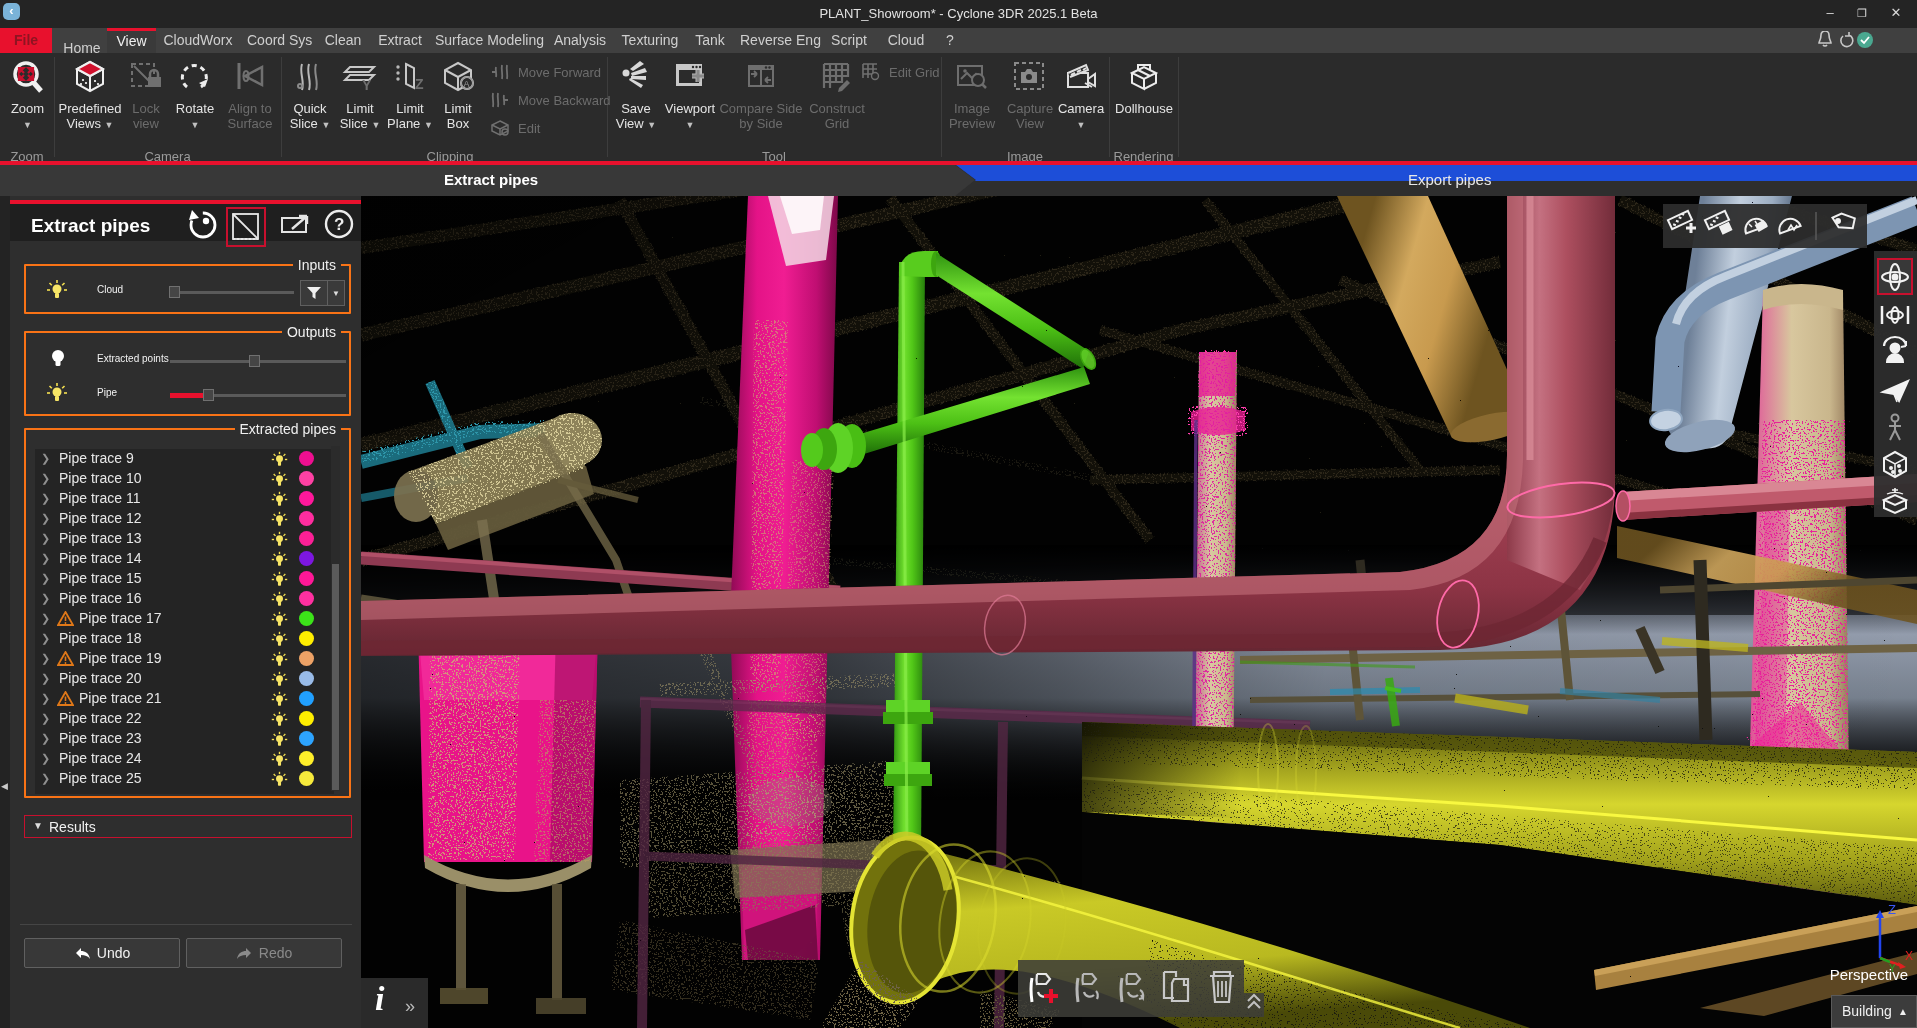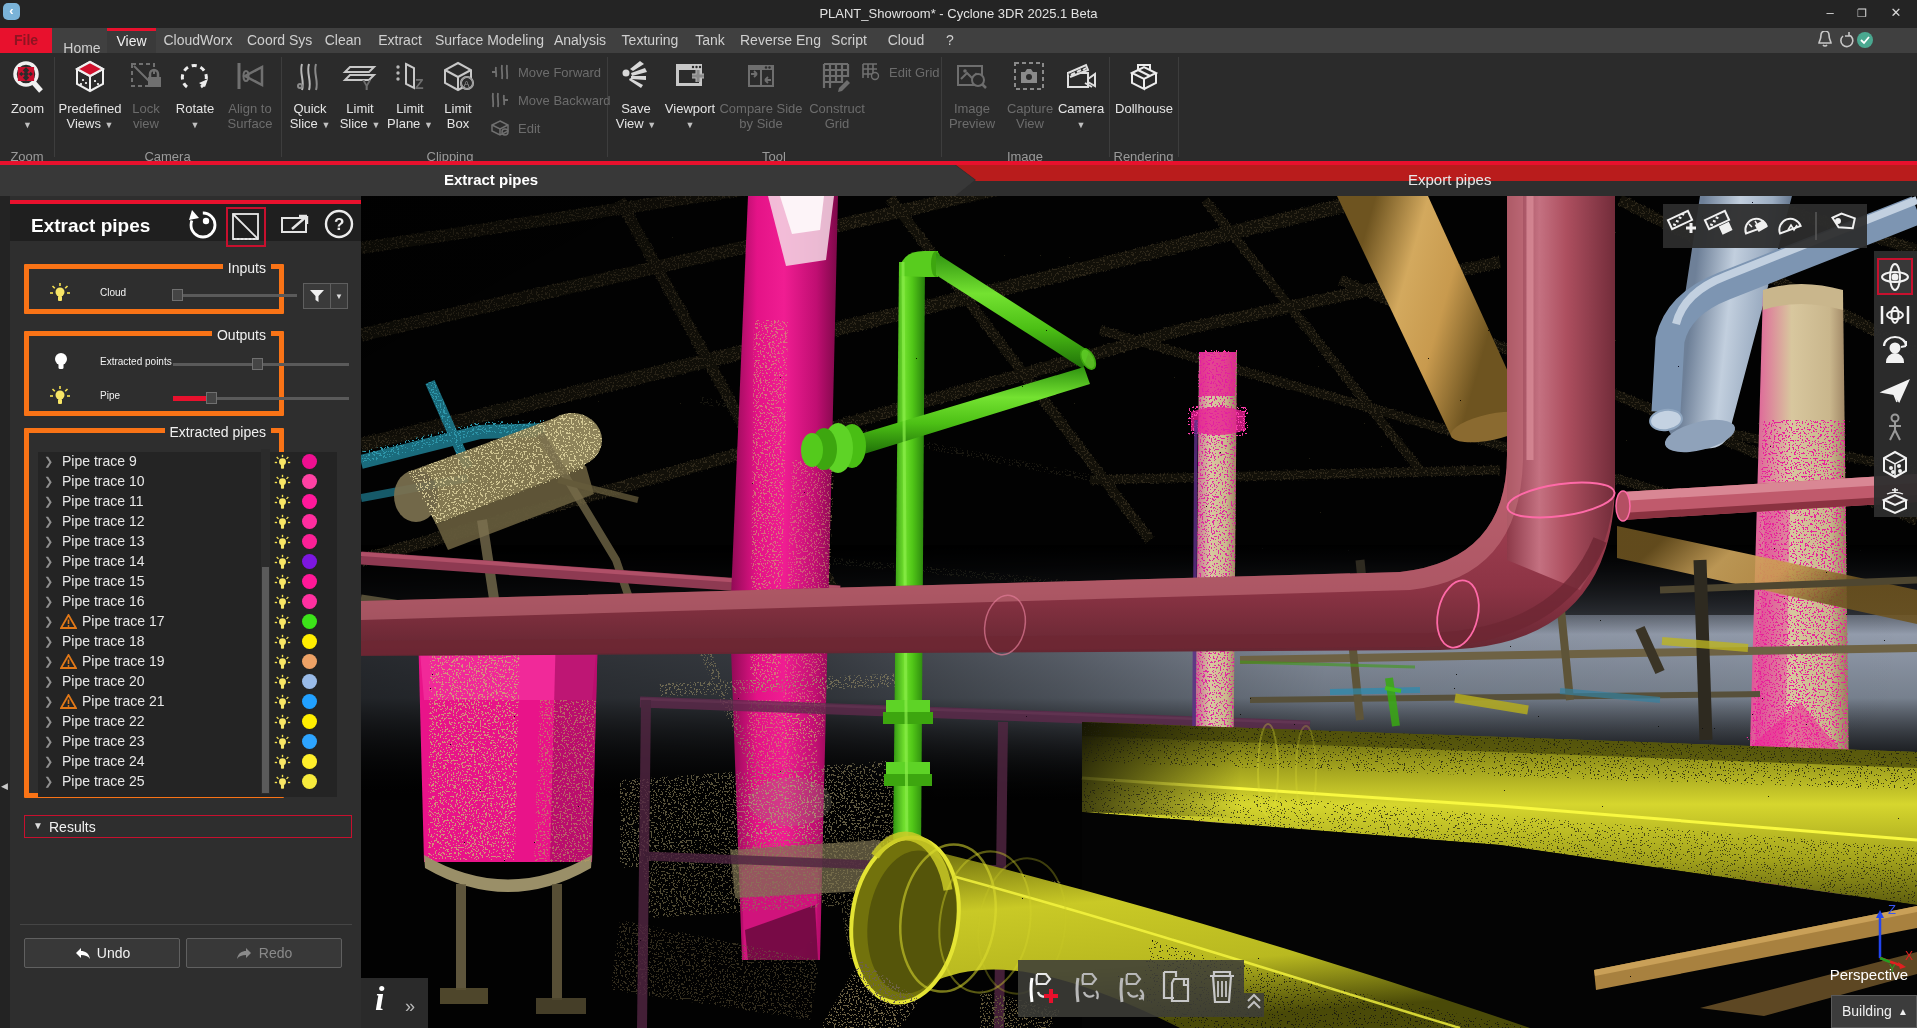--- a/index.html
+++ b/index.html
@@ -29,32 +29,32 @@
 .rbtn.dim { color:#6c6c6c; }
 .rsm { position:absolute; color:#6c6c6c; font-size:13px; text-align:left; }
 .rsm svg { vertical-align:-4px; margin-right:7px; }
 .caret { font-size:9px; color:#c0c0c0; }
 #redline { position:absolute; left:0; top:161px; width:1917px; height:4px; background:#e8112d; }
 
 #wfbar { position:absolute; left:0; top:165px; width:1917px; height:31px; background:#2e2e2e; }
 #wfseg1 { position:absolute; left:0; top:0; width:975px; height:31px; background:#383838;
   clip-path:polygon(0 0, 955px 0, 975px 15px, 955px 31px, 0 31px); }
 #wfseg1 span { position:absolute; left:444px; top:6px; font-size:15px; font-weight:bold; color:#fff; }
-#wfseg2 { position:absolute; left:956px; top:0; width:961px; height:16px; background:#b91c1c;
+#wfseg2 { position:absolute; left:956px; top:0; width:961px; height:16px; background:#1d4ed8;
   clip-path:polygon(0 0, 961px 0, 961px 31px, 0 31px, 20px 15px); }
 #wfseg2 span { position:absolute; left:452px; top:6px; font-size:15px; color:#e8e8e8; }
 
 #lstrip { position:absolute; left:0; top:196px; width:10px; height:832px; background:#232323; }
 #lstrip .tri { position:absolute; left:1px; top:585px; color:#c8c8c8; font-size:9px; }
 #panel { position:absolute; left:10px; top:196px; width:351px; height:832px; background:#2e2e2e; }
 #pheader { position:absolute; left:0; top:4px; width:351px; height:41px; background:#1f1f1f;
   border-top:4px solid #e8112d; }
 #pheader h1 { position:absolute; left:21px; top:11px; font-size:19px; color:#fff; }
 .phicon { position:absolute; top:3px; }
-.groupbox { position:absolute; left:14px; width:260px; border:5px solid #f97316; border-radius:1px; }
+.groupbox { position:absolute; left:14px; width:327px; border:2px solid #f97316; border-radius:1px; }
 .gblabel { position:absolute; top:-9px; right:8px; background:#2e2e2e; padding:0 5px;
   color:#f0f0f0; font-size:14px; }
 .prow { position:absolute; left:0; width:100%; height:20px; }
 .prow .txt { position:absolute; left:47px; top:2px; color:#f2f2f2; font-size:10px;margin-left:24px; }
 .track { position:absolute; height:3px; background:#5a5a5a; }
 .thumb { position:absolute; width:11px; height:12px; background:#454545; border:1px solid #707070; }
 #plist { position:absolute; left:9px; top:19px; width:299px; height:345px; background:#242424; }
 .lrow { position:relative; height:20px; color:#e8e8e8; font-size:14px; }
 .lrow .chev { position:absolute; left:6px; top:3px; color:#909090; font-size:11px; }
 .lrow .nm { position:absolute; left:24px; top:1px; }

